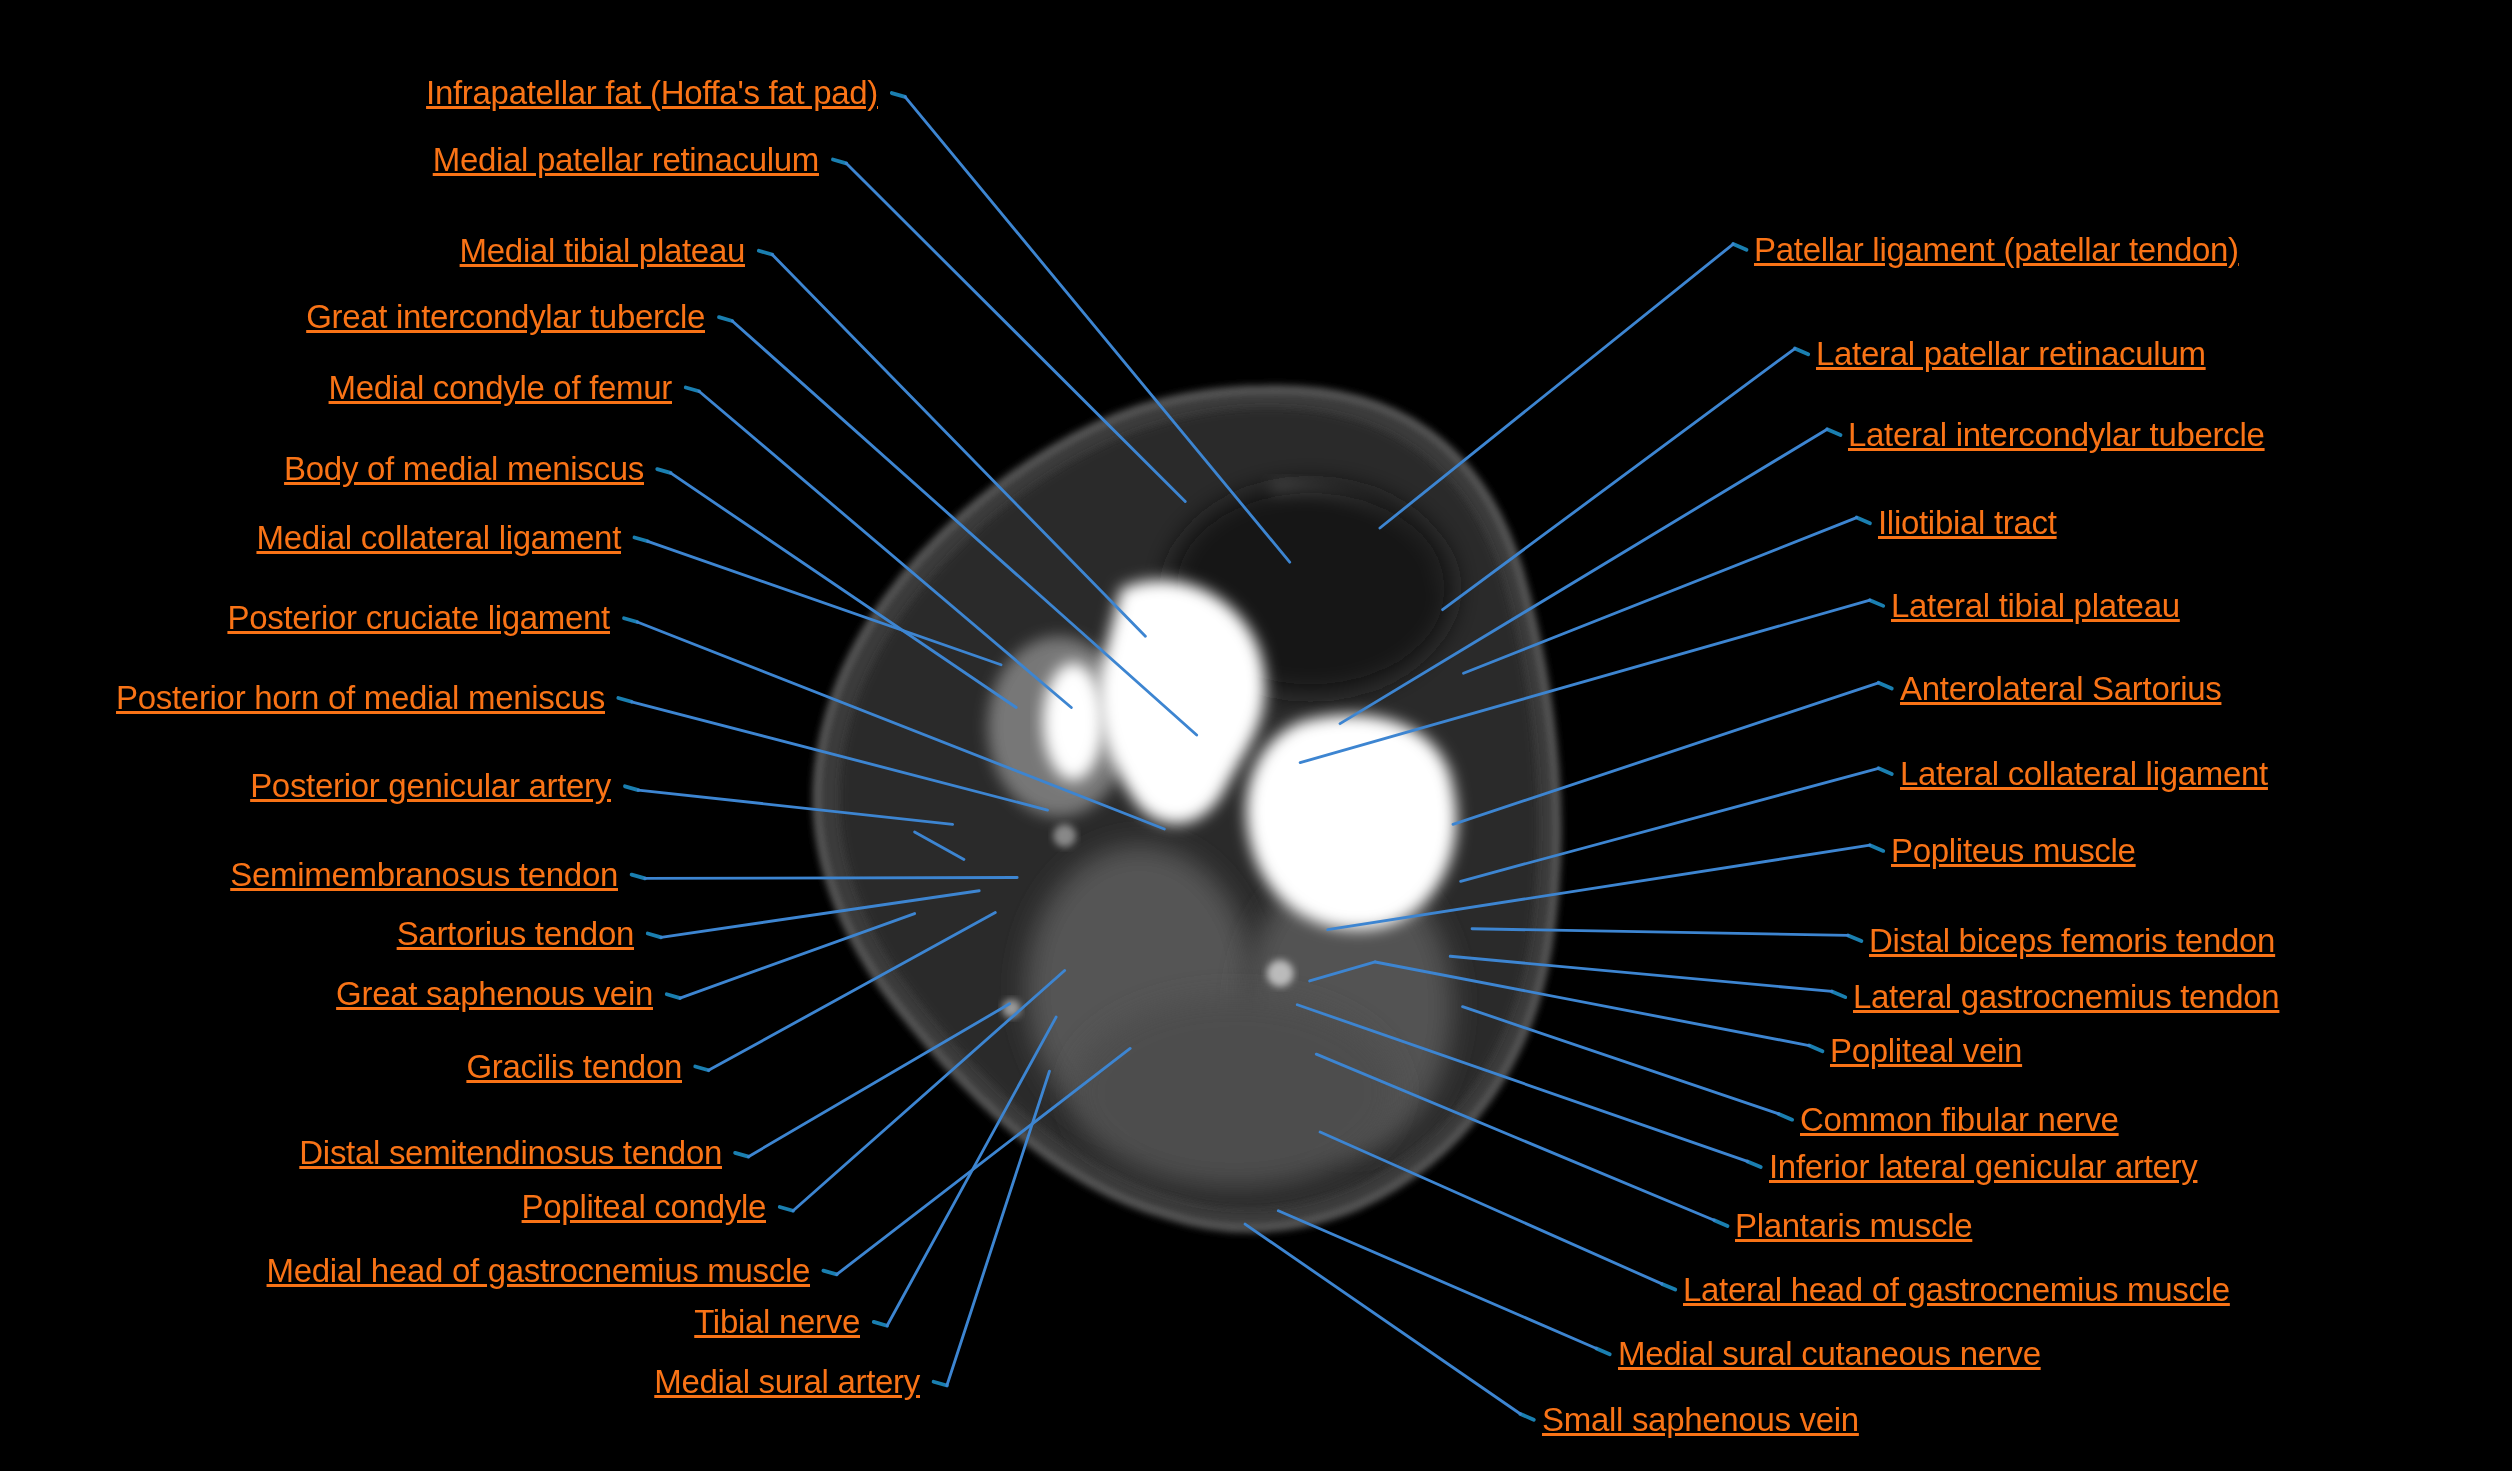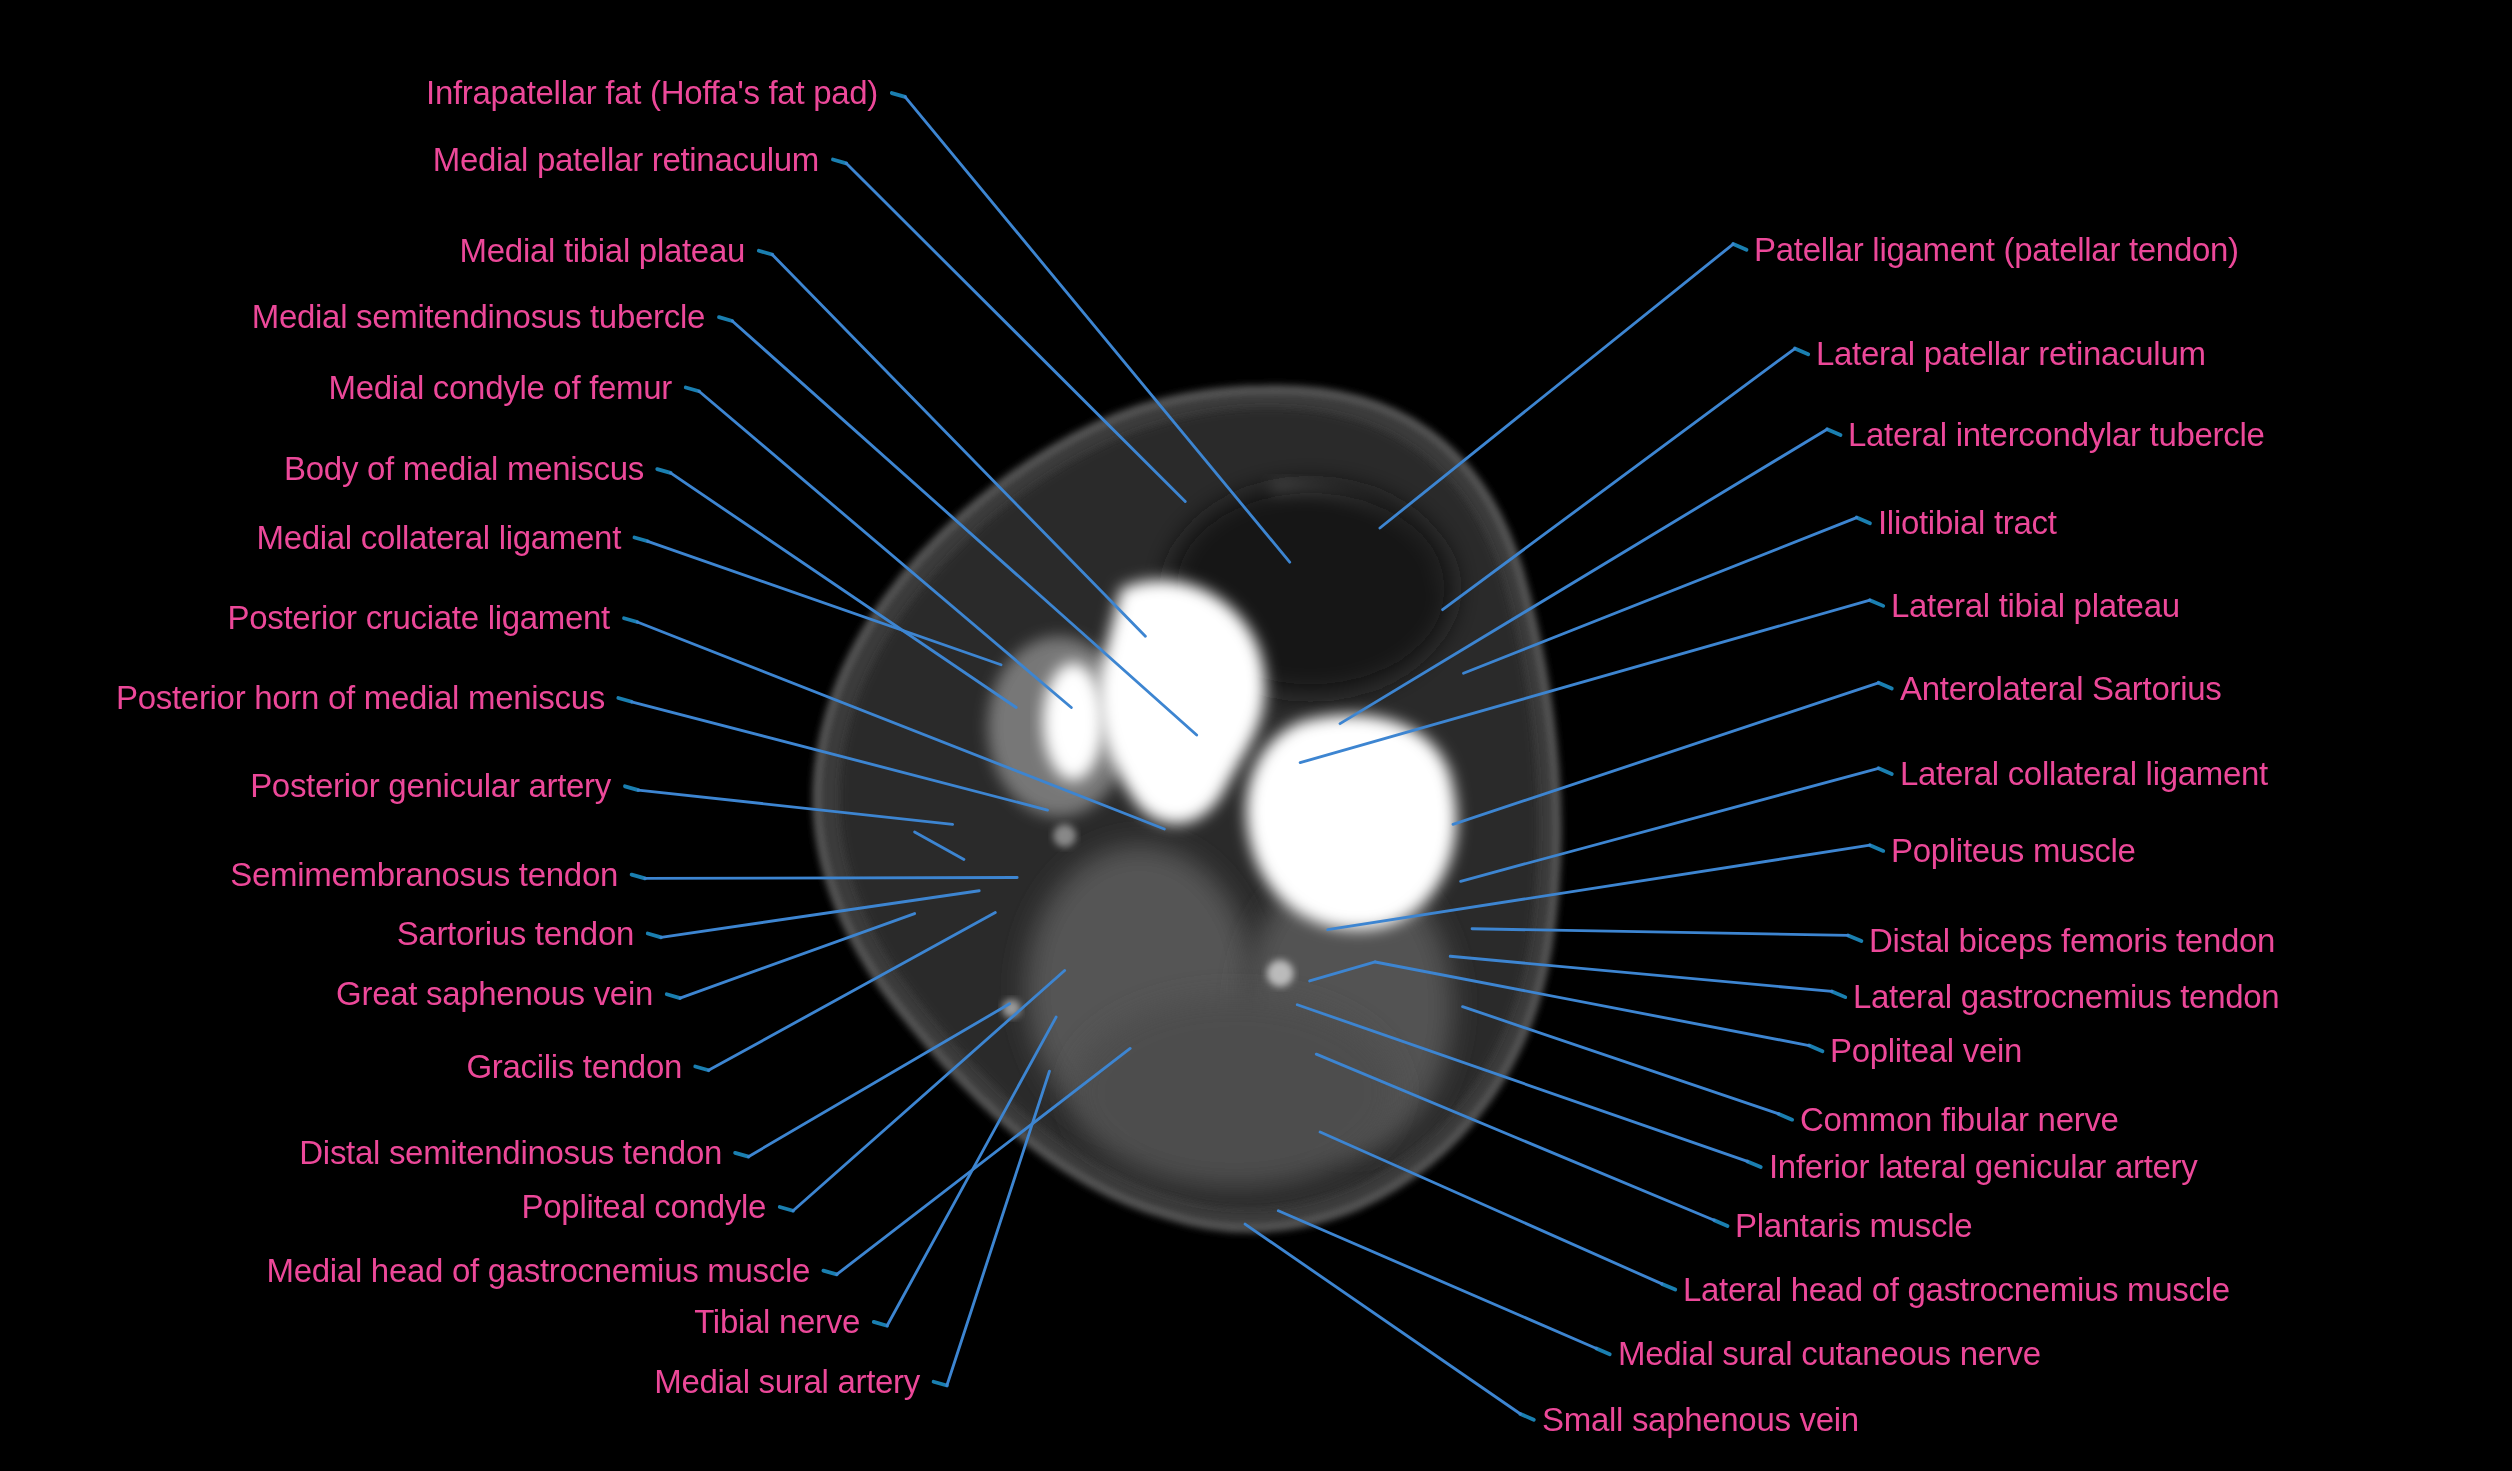--- a/index.html
+++ b/index.html
@@ -1,18 +1,18 @@
 <!DOCTYPE html>
 <html style="font-size:15px"><head>
 <meta charset="utf-8">
 <style>
   html, body { margin:0; padding:0; background:#000; }
   body { width:2512px; height:1471px; position:relative; overflow:hidden; font-family:"Liberation Sans", sans-serif; }
   #stage { position:absolute; left:0; top:0; width:2512px; height:1471px; }
-  .label { position:absolute; color:#ec4899; font-size:33px; line-height:38px; white-space:nowrap; letter-spacing:-0.3px; }
+  .label { position:absolute; color:#f97316; font-size:33px; line-height:38px; white-space:nowrap; letter-spacing:-0.3px;text-decoration:underline; }
   .label.left { text-align:right; }
   .label.right { text-align:center; }
 </style>
 </head>
 <body>
 
 <div id="stage">
   <svg id="scan" width="2512" height="1471" viewBox="0 0 2645 1549" style="position:absolute;left:0;top:0">
     <defs>
       <filter id="blur8" x="-20%" y="-20%" width="140%" height="140%">
@@ -125,21 +125,21 @@
         <line x1="1681" y1="1420" x2="1346" y2="1275" stroke="#3d85d1" stroke-width="3" stroke-linecap="round"></line>
         <line x1="1615" y1="1495" x2="1601" y2="1489" stroke="#1a7fb0" stroke-width="4" stroke-linecap="round"></line>
         <line x1="1601" y1="1489" x2="1311" y2="1289" stroke="#3d85d1" stroke-width="3" stroke-linecap="round"></line>
       </g>
   </svg>
 
   <div id="left-labels">
       <div class="label left" style="right: 1634px; top: 74px;">Infrapatellar fat (Hoffa's fat pad)</div>
       <div class="label left" style="right: 1693px; top: 141px;">Medial patellar retinaculum</div>
       <div class="label left" style="right: 1767px; top: 232px;">Medial tibial plateau</div>
-      <div class="label left" style="right: 1807px; top: 298px;">Medial semitendinosus tubercle</div>
+      <div class="label left" style="right: 1807px; top: 298px;">Great intercondylar tubercle</div>
       <div class="label left" style="right: 1840px; top: 369px;">Medial condyle of femur</div>
       <div class="label left" style="right: 1868px; top: 450px;">Body of medial meniscus</div>
       <div class="label left" style="right: 1891px; top: 519px;">Medial collateral ligament</div>
       <div class="label left" style="right: 1902px; top: 599px;">Posterior cruciate ligament</div>
       <div class="label left" style="right: 1907px; top: 679px; text-align: right;">Posterior horn of medial meniscus</div>
       <div class="label left" style="right: 1901px; top: 767px;">Posterior genicular artery</div>
       <div class="label left" style="right: 1894px; top: 856px;">Semimembranosus tendon</div>
       <div class="label left" style="right: 1878px; top: 915px;">Sartorius tendon</div>
       <div class="label left" style="right: 1859px; top: 975px;">Great saphenous vein</div>
       <div class="label left" style="right: 1830px; top: 1048px;">Gracilis tendon</div>

